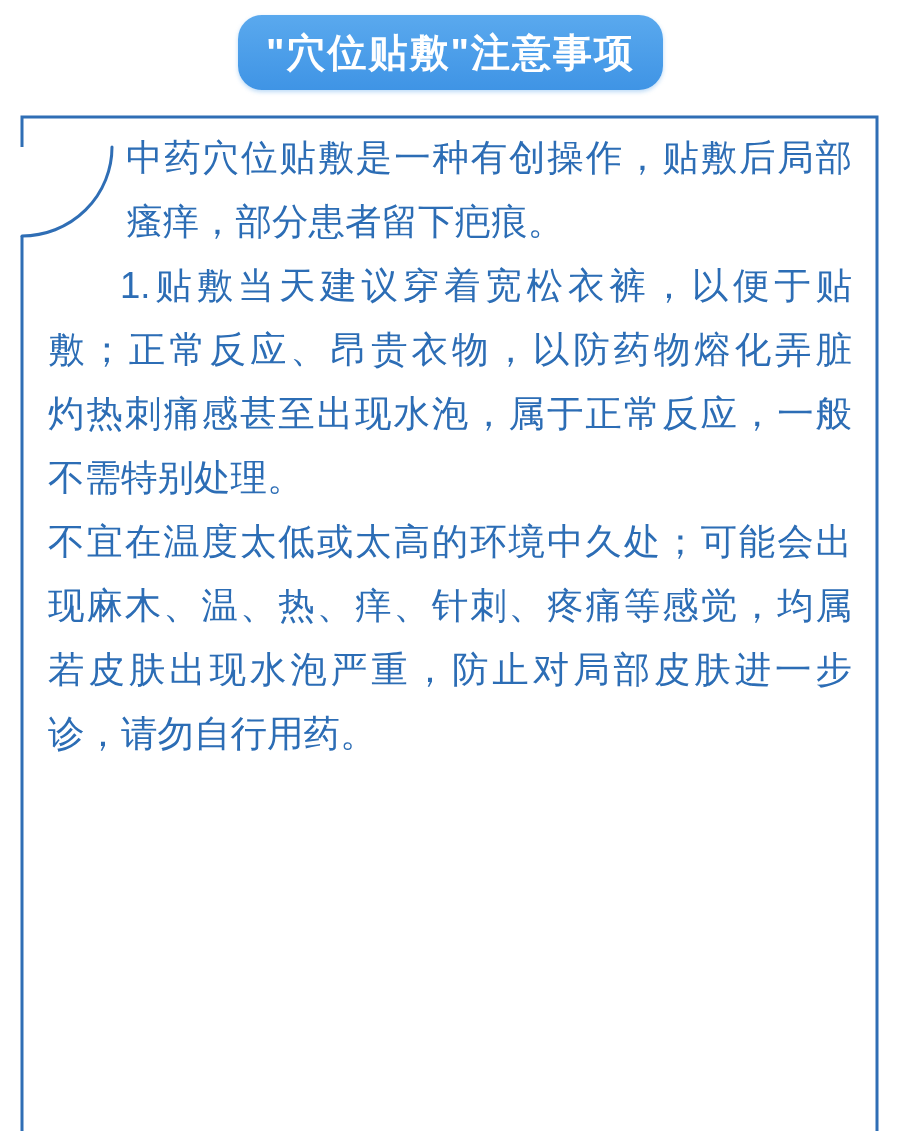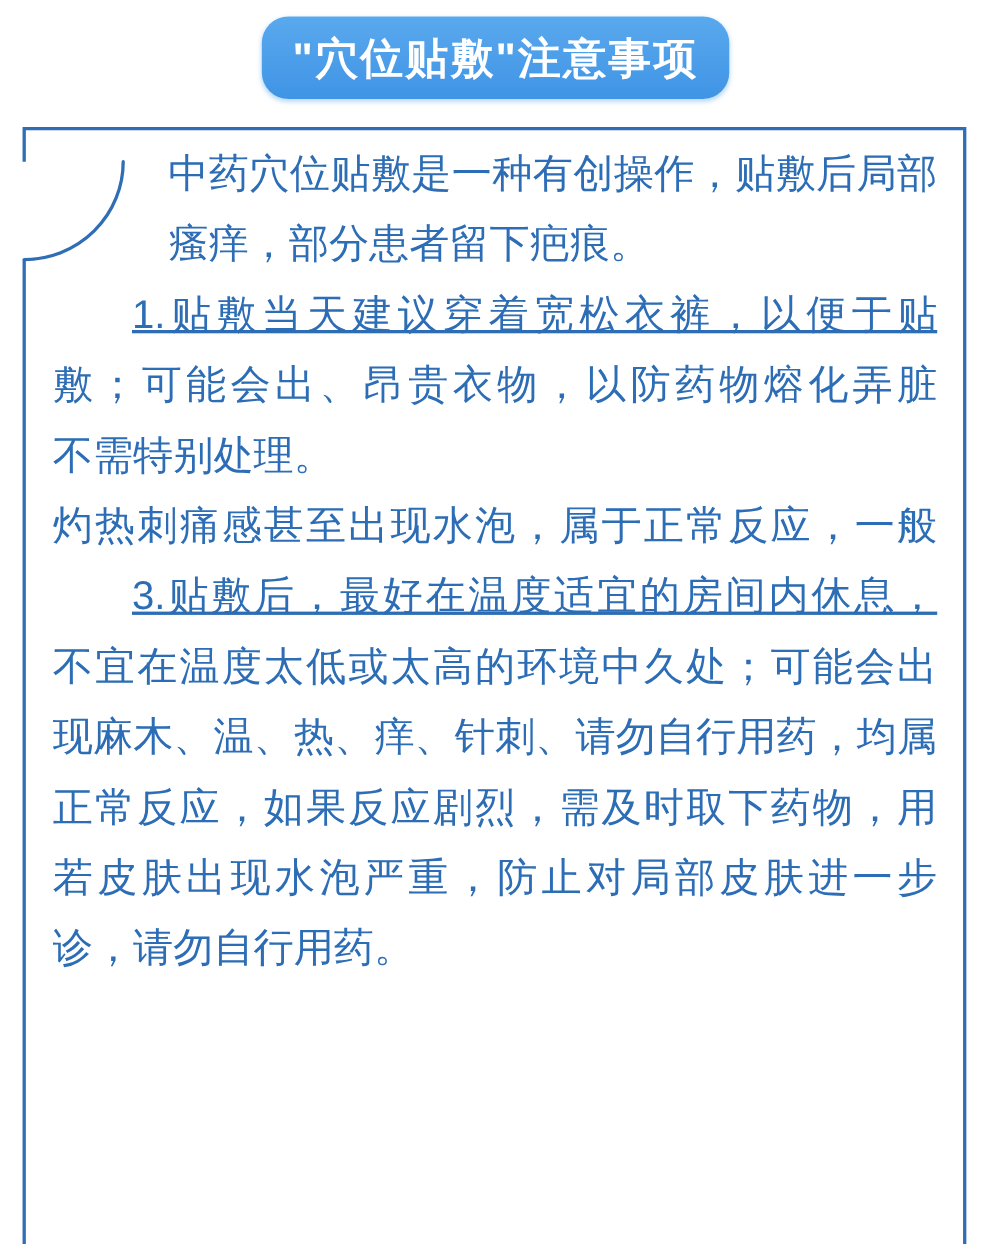--- a/index.html
+++ b/index.html
@@ -15,24 +15,24 @@
     box-shadow:0 2px 4px rgba(62,148,229,0.35);
     display:flex;align-items:center;justify-content:center;
     color:#ffffff;font-size:39px;font-weight:600;letter-spacing:2px;
   }
   svg.frame{position:absolute;left:0;top:0;}
   .content{
     position:absolute;left:48px;top:126px;width:804px;
     color:#2c6db5;font-size:36.5px;line-height:64px;
   }
   .para{margin:0;}
-  .para-intro{margin-left:105px;}
+  .para-intro{margin-left:78px;}
   .tline{text-align:justify;text-align-last:justify;}
   .tline.last{text-align-last:left;font-family:Liberation Serif, serif;}
-  .para-item .tline.first{padding-left:72px;text-decoration:underline;}
+  .para-item .tline.first{padding-left:72px;}
 </style>
 </head>
 <body>
 
 <div class="title-pill">
   <span>"穴位贴敷"注意事项</span>
 </div>
 
 <svg class="frame" width="900" height="1131" viewBox="0 0 900 1131">
   <path d="M 22 147 L 22 117 L 877 117 L 877 1131" fill="none" stroke="#2f6eb5" stroke-width="3"></path>
@@ -40,27 +40,25 @@
   <path d="M 112 147 A 90 89 0 0 1 22 236" fill="none" stroke="#2f6eb5" stroke-width="3" stroke-linecap="round"></path>
 </svg>
 
 <div class="content">
   <div class="para para-intro">
       <div class="tline first">中药穴位贴敷是一种有创操作，贴敷后局部</div>
       <div class="tline last">瘙痒，部分患者留下疤痕。</div>
     </div>
   <div class="para para-item">
       <div class="tline first">1.贴敷当天建议穿着宽松衣裤，以便于贴</div>
-      <div class="tline">敷；可能会出、昂贵衣物，以防药物熔化弄脏</div>
+      <div class="tline">敷；正常反应、昂贵衣物，以防药物熔化弄脏</div>
     </div>
   <div class="para para-item">
+      <div class="tline">灼热刺痛感甚至出现水泡，属于正常反应，一般</div>
       <div class="tline last">不需特别处理。</div>
-      <div class="tline">灼热刺痛感甚至出现水泡，属于正常反应，一般</div>
     </div>
   <div class="para para-item">
-      <div class="tline first">3.贴敷后，最好在温度适宜的房间内休息，</div>
       <div class="tline">不宜在温度太低或太高的环境中久处；可能会出</div>
-      <div class="tline">现麻木、温、热、痒、针刺、请勿自行用药，均属</div>
-      <div class="tline">正常反应，如果反应剧烈，需及时取下药物，用</div>
+      <div class="tline">现麻木、温、热、痒、针刺、疼痛等感觉，均属</div>
       <div class="tline">若皮肤出现水泡严重，防止对局部皮肤进一步</div>
       <div class="tline last">诊，请勿自行用药。</div>
     </div>
 </div>
 
 </body></html>

